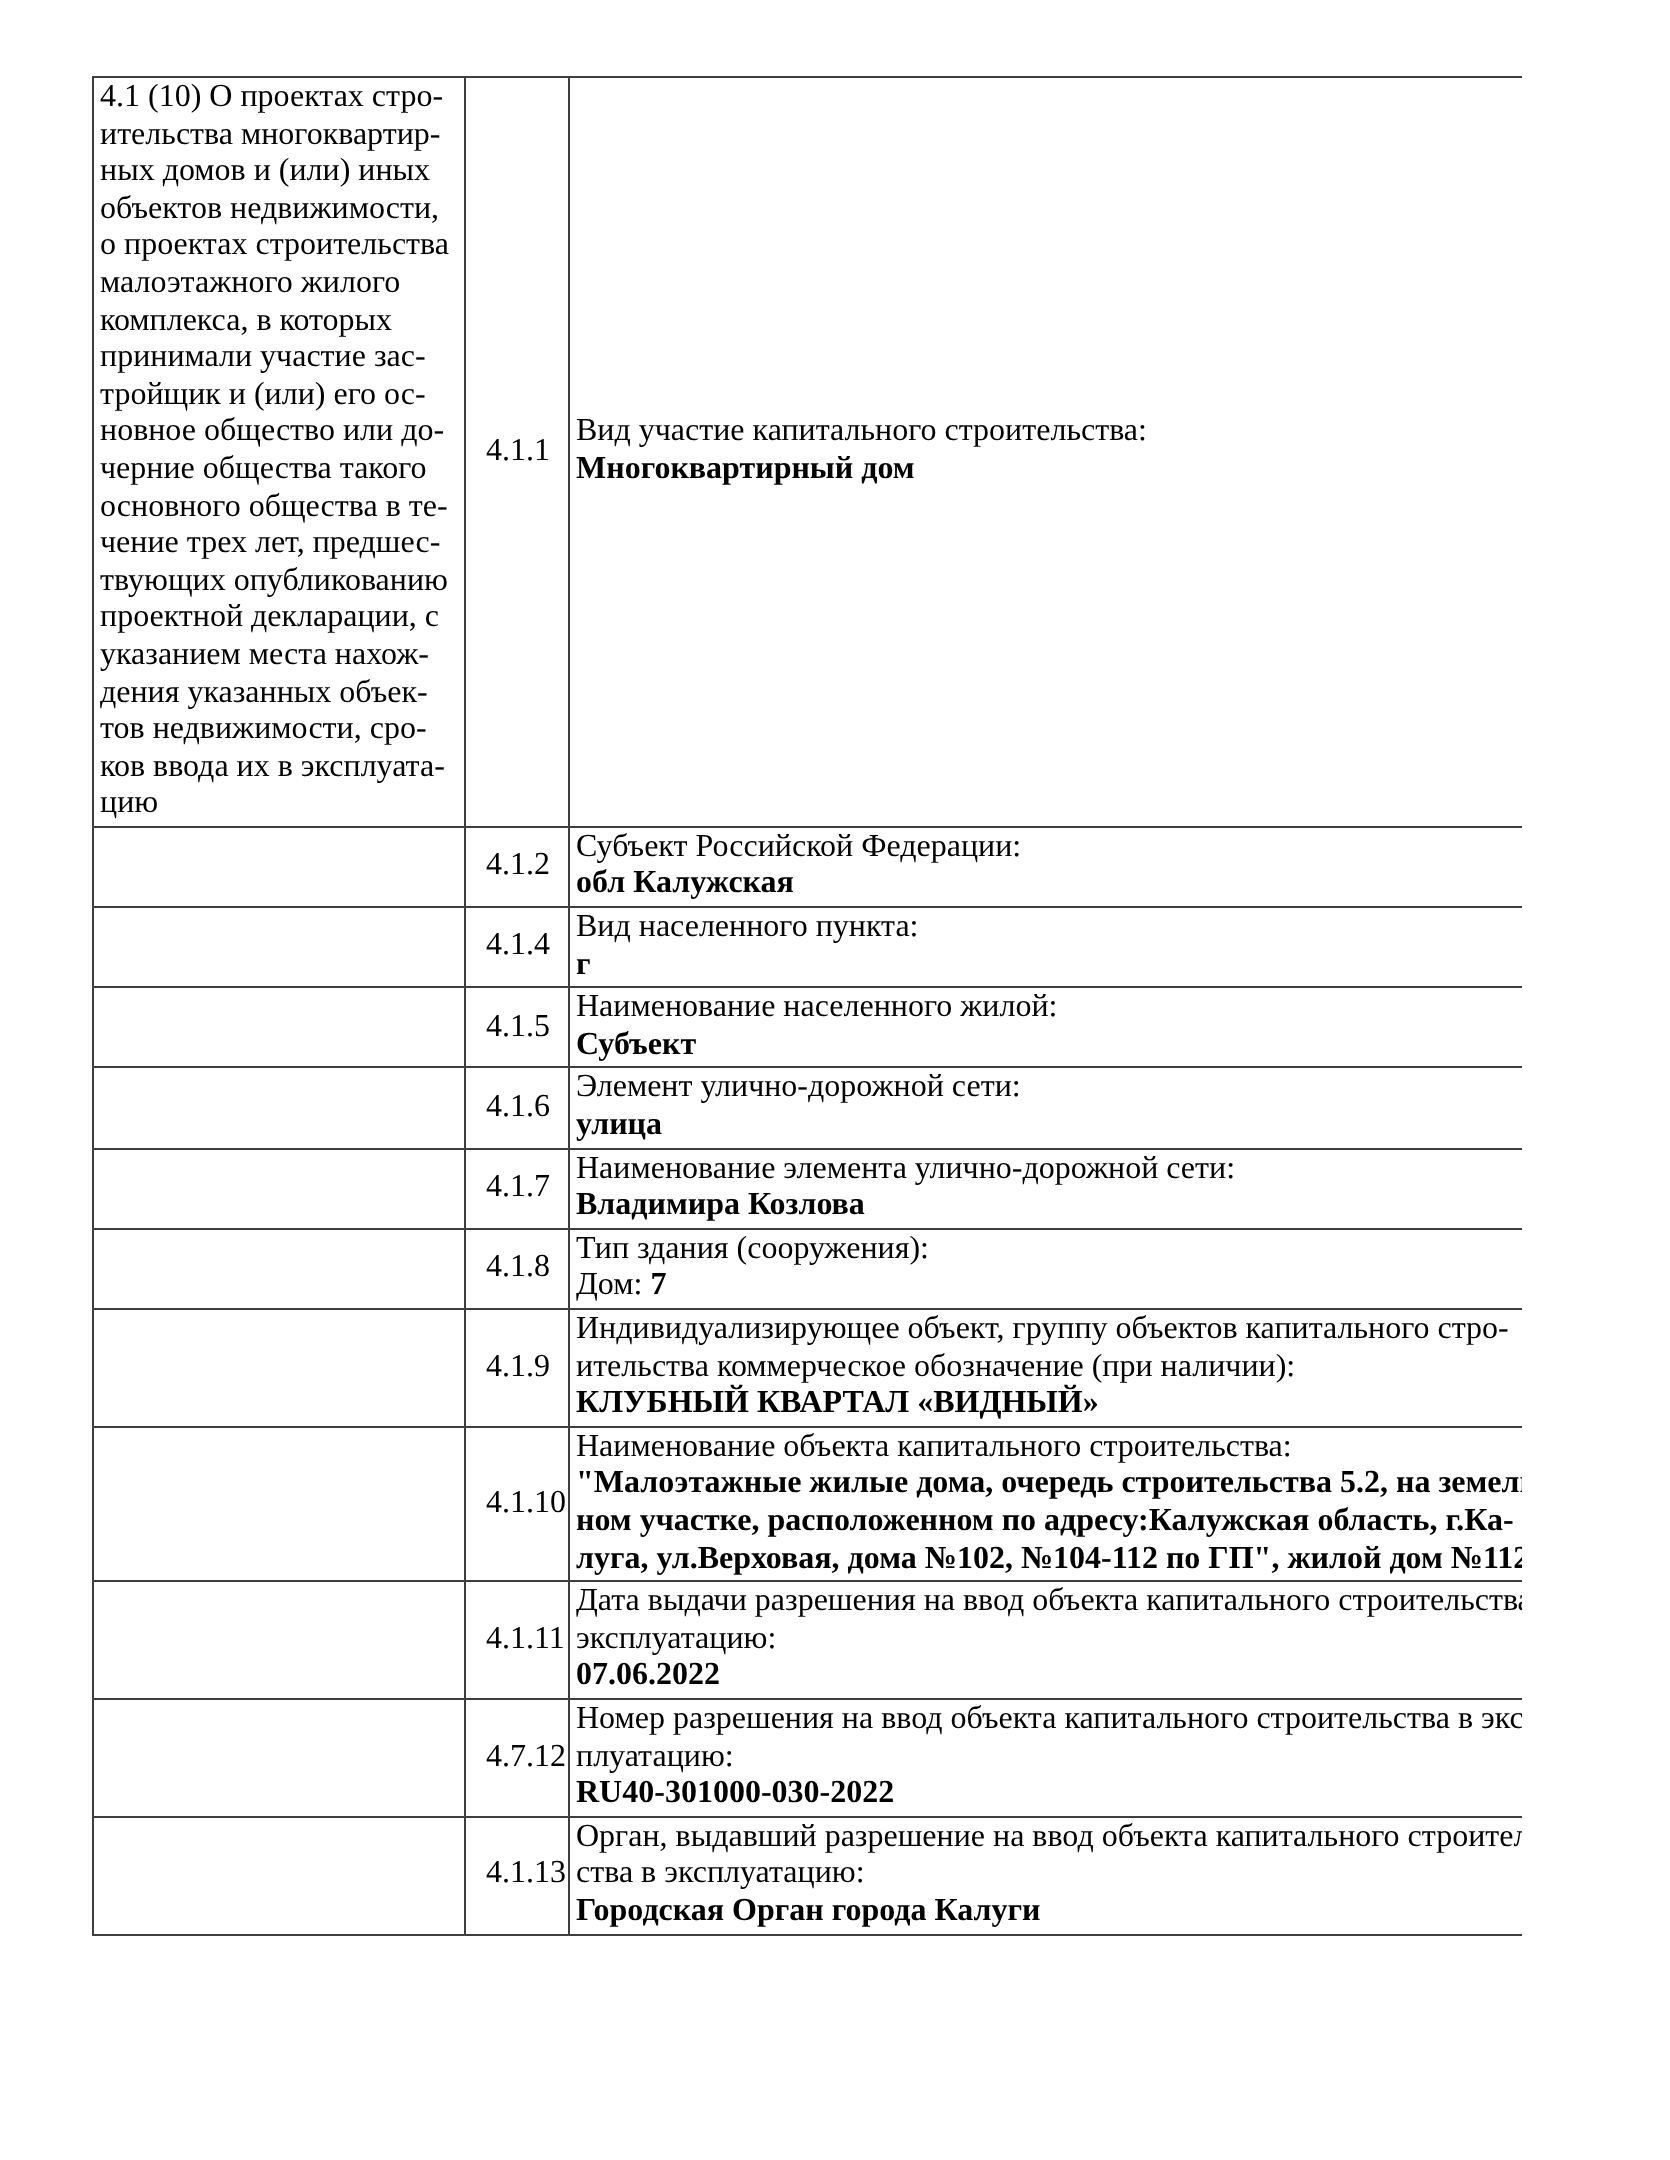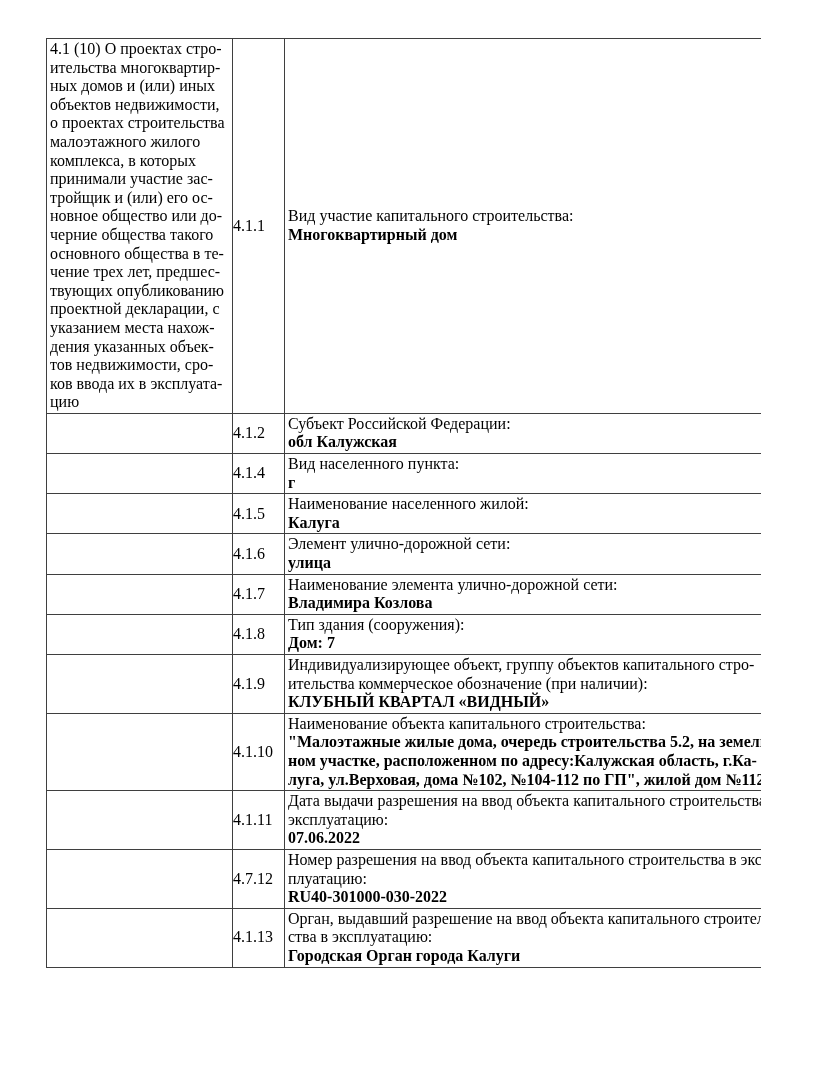--- a/index.html
+++ b/index.html
@@ -28,25 +28,25 @@
   }
   .decl td {
     border: 1px solid var(--border-color);
     font-size: 16px;
     line-height: 18.6px;
     vertical-align: middle;
     padding: 1px 2px 1px 3px;
     overflow: hidden;
   }
   .decl .c-desc { vertical-align: top; padding: 1px 2px 1px 3px; }
-  .decl .c-num  { padding-left: 0; }
+  .decl .c-num  { padding-left: 10px; }
   .multiline { white-space: pre-line; }
   .field-label { font-weight: normal; }
   .field-value { font-weight: bold; }
-  .value-prefix { font-weight: bold; text-align: right; }
+  .value-prefix { font-weight: normal; text-align: right; }
 </style>
 </head>
 <body>
 
 <div class="page">
   <table class="decl">
     <colgroup>
       <col style="width:186px">
       <col style="width:52px">
       <col style="width:506px">
@@ -100,21 +100,21 @@
           <div class="field-label multiline">Вид населенного пункта:</div>
           <div class="field-value"><span class="value-prefix"></span><span class="multiline">г</span></div>
         </td>
       </tr>
 
       <tr>
         <td class="c-desc"></td>
         <td class="c-num">4.1.5</td>
         <td class="c-content">
           <div class="field-label multiline">Наименование населенного жилой:</div>
-          <div class="field-value"><span class="value-prefix"></span><span class="multiline">Калуга</span></div>
+          <div class="field-value"><span class="value-prefix"></span><span class="multiline">Субъект</span></div>
         </td>
       </tr>
 
       <tr>
         <td class="c-desc"></td>
         <td class="c-num">4.1.6</td>
         <td class="c-content">
           <div class="field-label multiline">Элемент улично-дорожной сети:</div>
           <div class="field-value"><span class="value-prefix"></span><span class="multiline">улица</span></div>
         </td>

